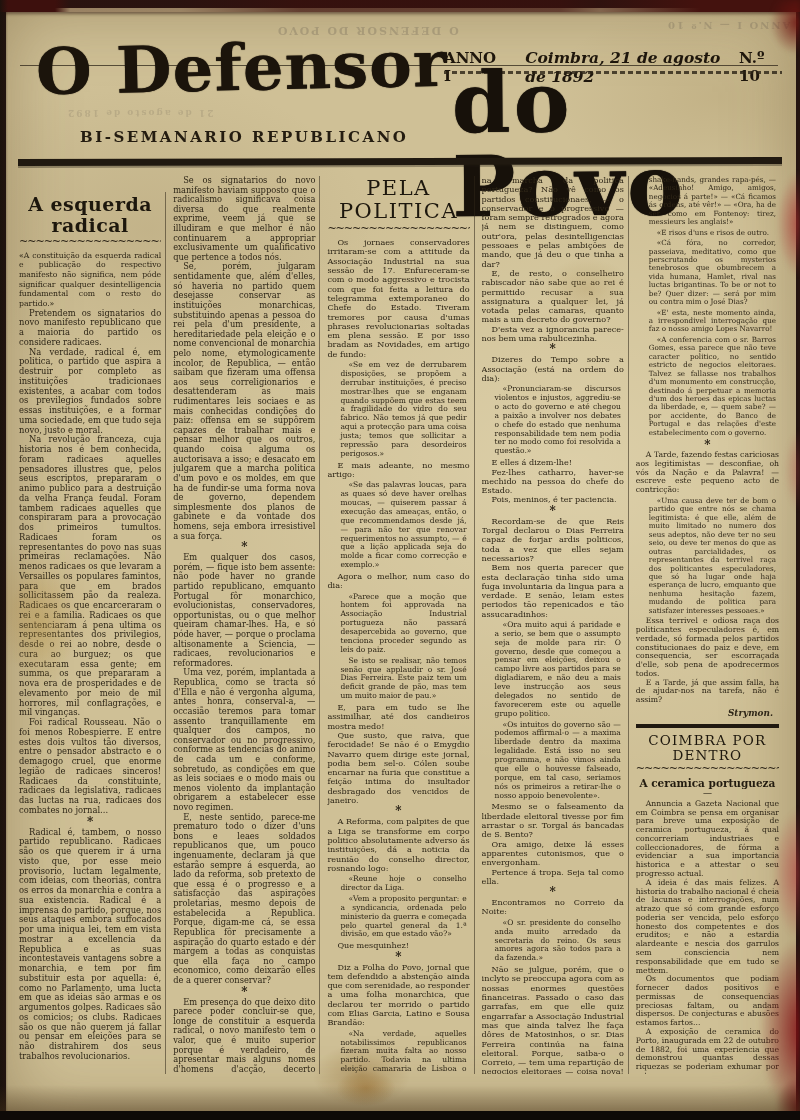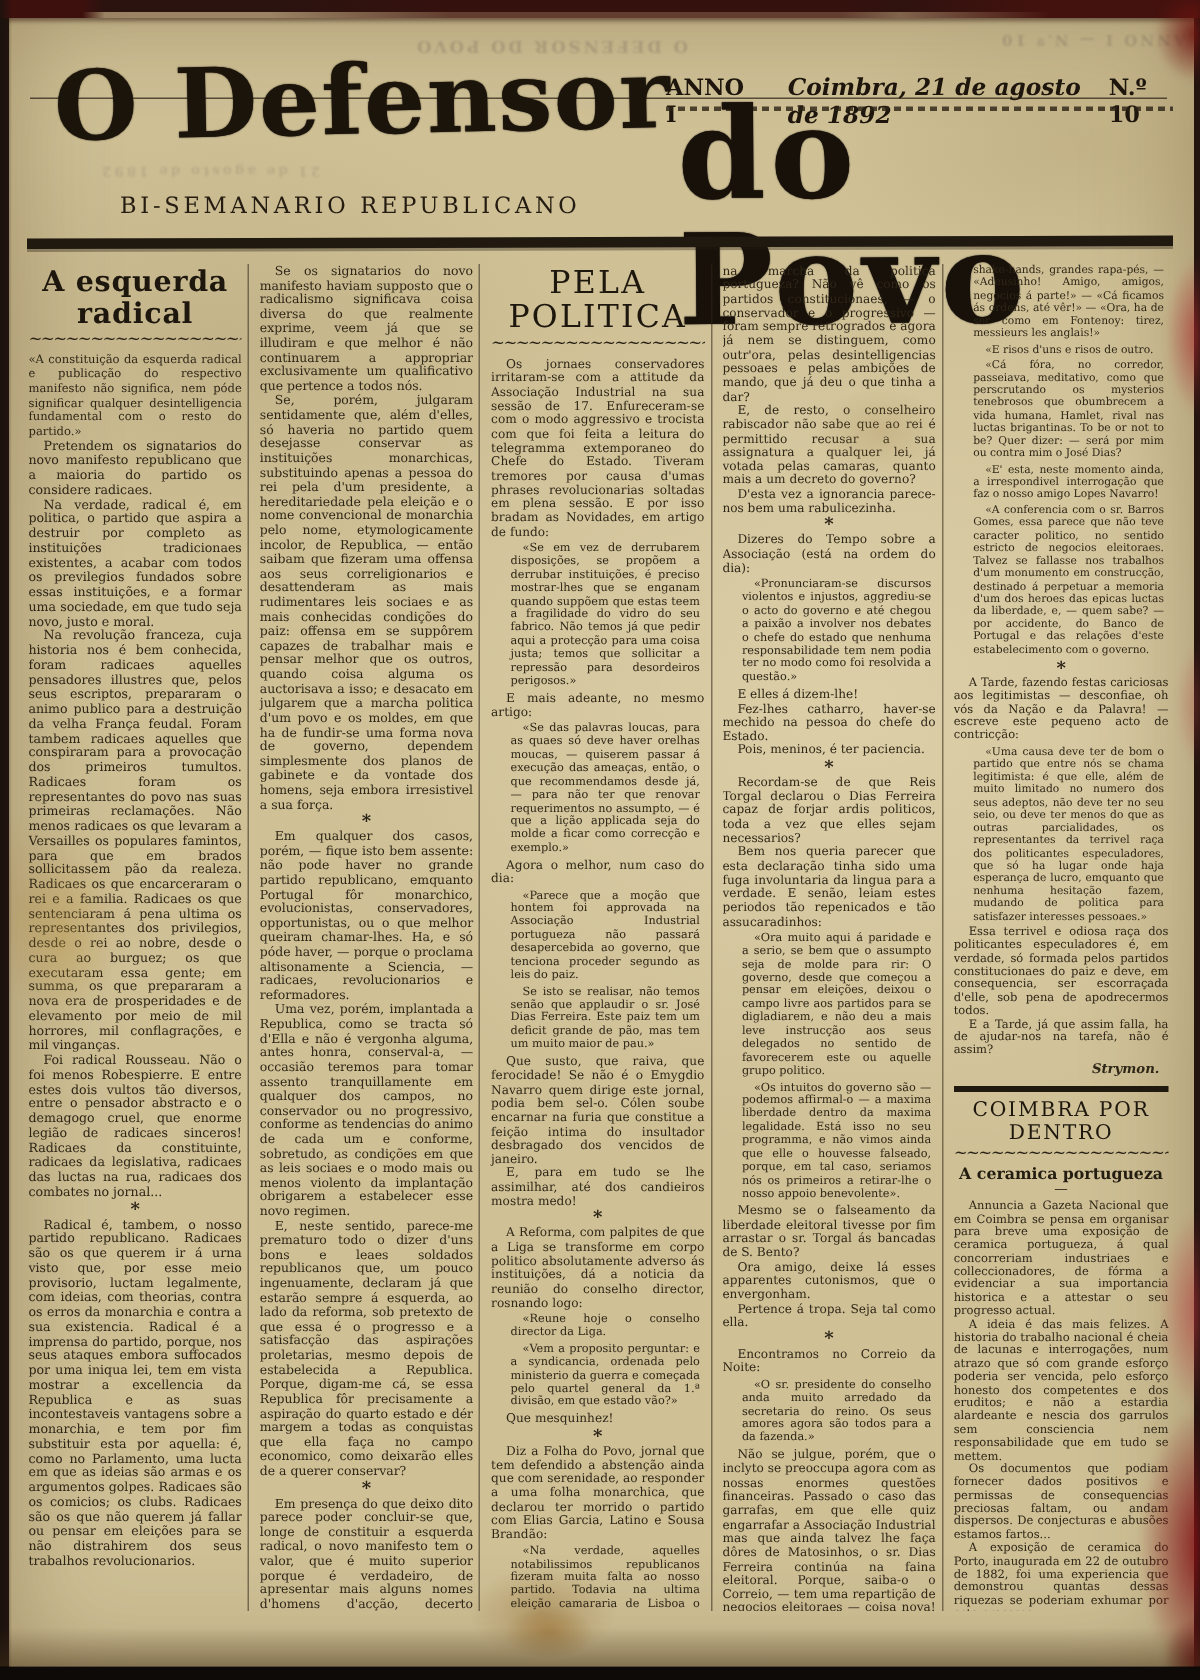--- a/index.html
+++ b/index.html
@@ -14,38 +14,38 @@
       radial-gradient(ellipse 70px 45px at 45% 96.5%, rgba(140,100,40,.38), transparent 70%),
       radial-gradient(ellipse 120px 90px at 2% 54%, rgba(180,140,70,.22), transparent 70%),
       radial-gradient(ellipse 240px 140px at 90% 8%, rgba(130,105,55,.16), transparent 70%);
     box-shadow:inset 0 0 70px rgba(90,65,30,.38);}
   
   .title1{position:absolute;left:30px;top:28px;font-weight:700;font-size:64px;line-height:1;
     color:#1b140b;letter-spacing:1px;transform:rotate(-1.2deg);text-shadow:0 0 1px #1b140b;}
   .title2{position:absolute;left:446px;top:52px;font-weight:700;font-size:84px;line-height:1;
     color:#17110a;letter-spacing:3px;transform:rotate(-0.4deg);text-shadow:0 0 1px #17110a;}
   .subtitle{position:absolute;left:74px;top:120px;font-size:15px;letter-spacing:2.5px;
-    color:#241c10;font-weight:400;}
+    color:#241c10;font-weight:700;}
   .annorow{position:absolute;left:438px;top:40px;width:336px;display:flex;
     justify-content:space-between;align-items:center;font-weight:700;font-size:15px;color:#1e160c;}
   .annorow .date{font-style:italic;font-size:15.5px;margin-left:29px;}
   .rule-thin{position:absolute;left:14px;top:57px;width:758px;height:1px;background:rgba(46,36,24,.75);}
   .rule-dash{position:absolute;left:438px;top:63px;width:338px;height:3px;
     background:repeating-linear-gradient(90deg,#2a2214 0 5px,transparent 5px 8px);opacity:.8;}
   .rule-thick{position:absolute;left:12px;top:150px;width:764px;height:7px;background:#201910;
     box-shadow:0 2px 0 rgba(32,25,16,.35);transform:rotate(-0.15deg);}
   .bleed{position:absolute;color:#6b6152;opacity:.30;filter:blur(.6px);
     transform:scale(-1,-1);font-weight:700;letter-spacing:2px;font-size:11px;white-space:nowrap;}
   
   .cols{position:absolute;left:13px;top:168px;width:764px;height:898px;display:grid;
     grid-template-columns:repeat(5,1fr);column-gap:7px;color:#2e2617;}
   .col{overflow:hidden;padding-right:4px;border-right:1px solid rgba(48,38,24,.55);
     text-align:justify;}
   .col:last-child{border-right:none;}
-  .c0{font-size:8.4px;line-height:1.16;}
+  .c0{font-size:8.4px;line-height:1.16;margin-top:16px;}
   .c1{font-size:8.3px;line-height:1.16;}
   .c2{font-size:8.1px;line-height:1.15;}
   .c3{font-size:8.1px;line-height:1.15;}
   .c4{font-size:7.7px;line-height:1.14;}
   .col p,.col blockquote{margin:0;padding:0;}
   .p{text-indent:10px;}
   .pc{text-indent:0;}
   .q{font-size:.93em;margin:2px 3px 2px 13px !important;text-indent:8px;line-height:1.18;}
   .qc{font-size:.93em;margin:0 3px 2px 13px !important;text-indent:0;line-height:1.18;}
   .h1{font-weight:700;font-size:19px;line-height:1.1;text-align:center;margin:2px 0 0;
@@ -140,22 +140,22 @@
       <div class="col c2">
           <h2 class="h2">PELA POLITICA</h2>
           <div class="squiggle"></div>
           <p class="p">Os jornaes conservadores irritaram-se com a attitude da Associação Industrial na sua sessão de 17. Enfureceram-se com o modo aggressivo e trocista com que foi feita a leitura do telegramma extemporaneo do Chefe do Estado. Tiveram tremores por causa d'umas phrases revolucionarias soltadas em plena sessão. E por isso bradam as Novidades, em artigo de fundo:</p>
           <blockquote class="q">«Se em vez de derrubarem disposições, se propõem a derrubar instituições, é preciso mostrar-lhes que se enganam quando suppõem que estas teem a fragilidade do vidro do seu fabrico. Não temos já que pedir aqui a protecção para uma coisa justa; temos que sollicitar a repressão para desordeiros perigosos.»</blockquote>
           <p class="p">E mais adeante, no mesmo artigo:</p>
           <blockquote class="q">«Se das palavras loucas, para as quaes só deve haver orelhas moucas, — quiserem passar á execução das ameaças, então, o que recommendamos desde já, — para não ter que renovar requerimentos no assumpto, — é que a lição applicada seja do molde a ficar como correcção e exemplo.»</blockquote>
           <p class="p">Agora o melhor, num caso do dia:</p>
           <blockquote class="q">«Parece que a moção que hontem foi approvada na Associação Industrial portugueza não passará desapercebida ao governo, que tenciona proceder segundo as leis do paiz.</blockquote>
           <blockquote class="q">Se isto se realisar, não temos senão que applaudir o sr. José Dias Ferreira. Este paiz tem um deficit grande de pão, mas tem um muito maior de pau.»</blockquote>
+          <p class="p">E, para em tudo se lhe assimilhar, até dos candieiros mostra medo!</p>
           <p class="p">Que susto, que raiva, que ferocidade! Se não é o Emygdio Navarro quem dirige este jornal, podia bem sel-o. Cólen soube encarnar na furia que constitue a feição intima do insultador desbragado dos vencidos de janeiro.</p>
-          <p class="p">E, para em tudo se lhe assimilhar, até dos candieiros mostra medo!</p>
           <div class="star"></div>
           <p class="p">A Reforma, com palpites de que a Liga se transforme em corpo politico absolutamente adverso ás instituições, dá a noticia da reunião do conselho director, rosnando logo:</p>
           <blockquote class="q">«Reune hoje o conselho director da Liga.</blockquote>
           <blockquote class="q">«Vem a proposito perguntar: e a syndicancia, ordenada pelo ministerio da guerra e começada pelo quartel general da 1.ª divisão, em que estado vão?»</blockquote>
           <p class="p">Que mesquinhez!</p>
           <div class="star"></div>
           <p class="p">Diz a Folha do Povo, jornal que tem defendido a abstenção ainda que com serenidade, ao responder a uma folha monarchica, que declarou ter morrido o partido com Elias Garcia, Latino e Sousa Brandão:</p>
           <blockquote class="q">«Na verdade, aquelles notabilissimos republicanos fizeram muita falta ao nosso partido. Todavia na ultima eleição camararia de Lisboa o partido republicano mostrou que... ainda estava vivo.»</blockquote>
         </div>
       <div class="col c3">

